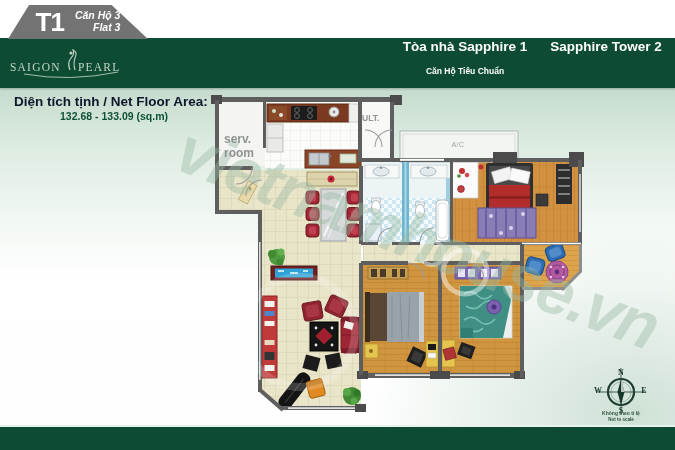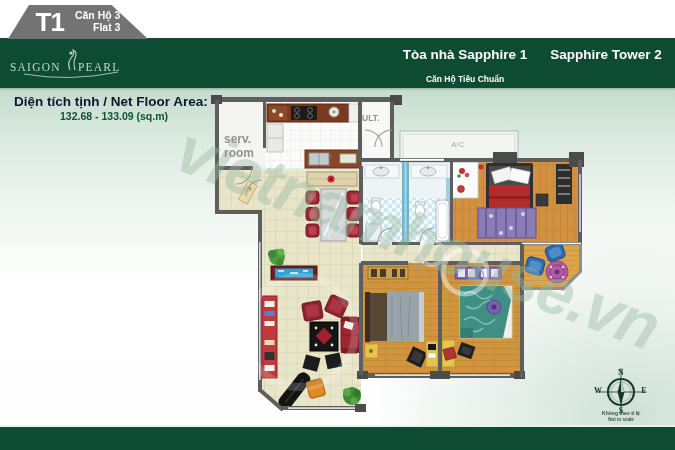--- a/index.html
+++ b/index.html
@@ -9,23 +9,23 @@
     background:
       radial-gradient(ellipse 420px 300px at 94% 96%, rgba(176,206,188,.6), rgba(176,206,188,0) 62%),
       linear-gradient(180deg,#c5dbce 0%,#dcebe1 16%,#f1f7f2 38%,#ffffff 58%,#fdfefd 100%);}
   .header-band{position:absolute;left:0;top:38px;width:675px;height:50px;box-shadow:0 1px 2px rgba(0,0,0,.25);}
   .footer-band{position:absolute;left:0;bottom:0;width:675px;height:23px;border-top:2px solid #e9f2ec;}
   .badge{position:absolute;left:8px;top:5px;width:140px;height:34px;
     clip-path:polygon(0 100%,15% 0,74% 0,100% 100%);
     display:flex;align-items:center;justify-content:center;gap:11px;color:#fff;}
   .badge-code{font-size:26px;font-weight:bold;letter-spacing:-1px;}
   .badge-col{display:flex;flex-direction:column;align-items:flex-end;line-height:1.1;}
-  .badge-col span{font-size:10.5px;font-weight:bold;}
+  .badge-col span{font-size:10.5px;font-weight:bold;font-style:italic;}
   .logo{position:absolute;left:8px;top:47px;width:128px;height:36px;}
-  .htitle{position:absolute;top:48px;text-align:center;color:#fff;}
+  .htitle{position:absolute;top:40px;text-align:center;color:#fff;}
   .htitle .t{font-size:13.5px;font-weight:bold;line-height:1.1;}
   .htitle .s{font-size:8.5px;font-weight:bold;margin-top:11px;}
   .area-block{position:absolute;left:14px;top:94px;width:200px;}
   .area-label{font-size:13.5px;font-weight:bold;}
   .area-value{font-size:10.5px;font-weight:bold;text-align:center;margin-top:1px;}
   .plan-label{position:absolute;color:#8f9392;font-weight:bold;}
   .lbl-serv{left:224px;top:132px;width:40px;font-size:12px;line-height:1.2;white-space:pre-line;}
   .lbl-ult{left:362px;top:113px;width:32px;font-size:8.5px;}
   .lbl-ac{left:440px;top:141px;width:36px;font-size:7px;color:#9aa39d;text-align:center;font-weight:normal;letter-spacing:.5px;}
   .cmp{position:absolute;width:12px;text-align:center;font-family:"Liberation Serif","DejaVu Serif",serif;

